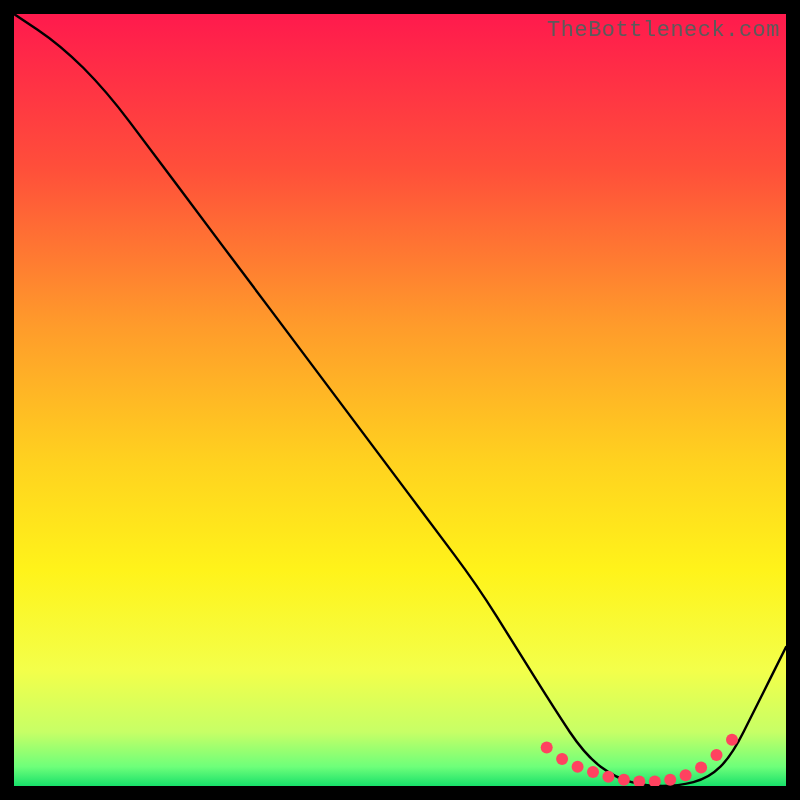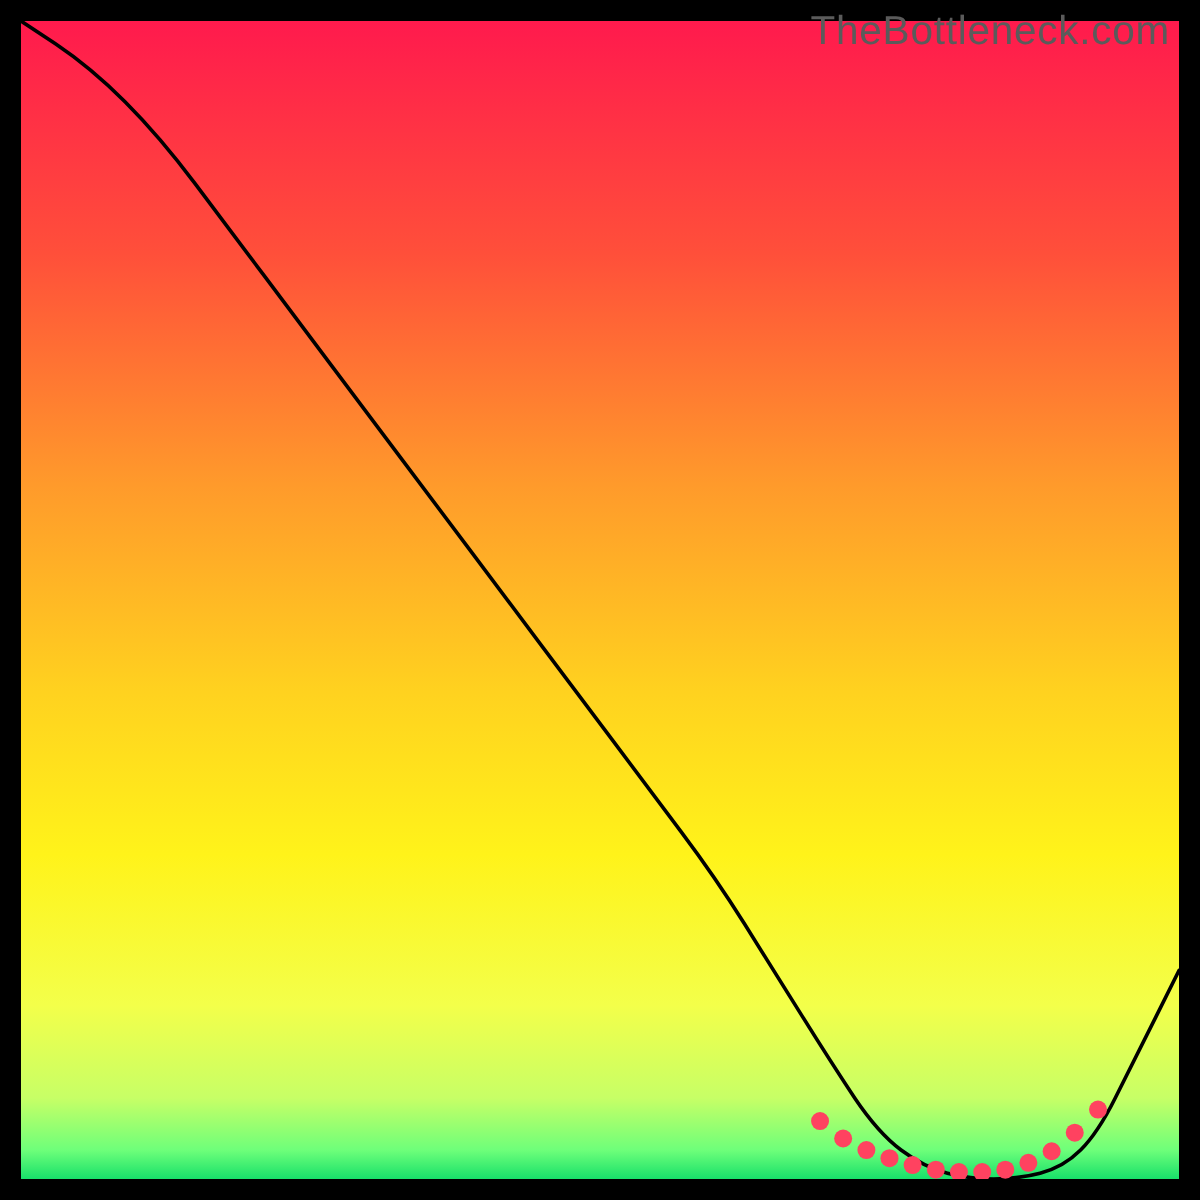--- a/index.html
+++ b/index.html
@@ -21,27 +21,28 @@
   }
   .gradient {
     position: absolute;
     left: 0;
     top: 0;
     width: 772px;
     height: 772px;
   }
   .watermark {
     position: absolute;
-    top: 5px;
+    top: 18px;
     right: 20px;
     color: #5b5b5b;
-    font-size: 27px;
+    font-size: 22px;
     letter-spacing: 0.5px;
     font-weight: 400;
     user-select: none;
+    font-family: Liberation Mono, monospace;
   }
   svg.curve {
     position: absolute;
     left: 0;
     top: 0;
     width: 772px;
     height: 772px;
     pointer-events: none;
   }
 </style>

